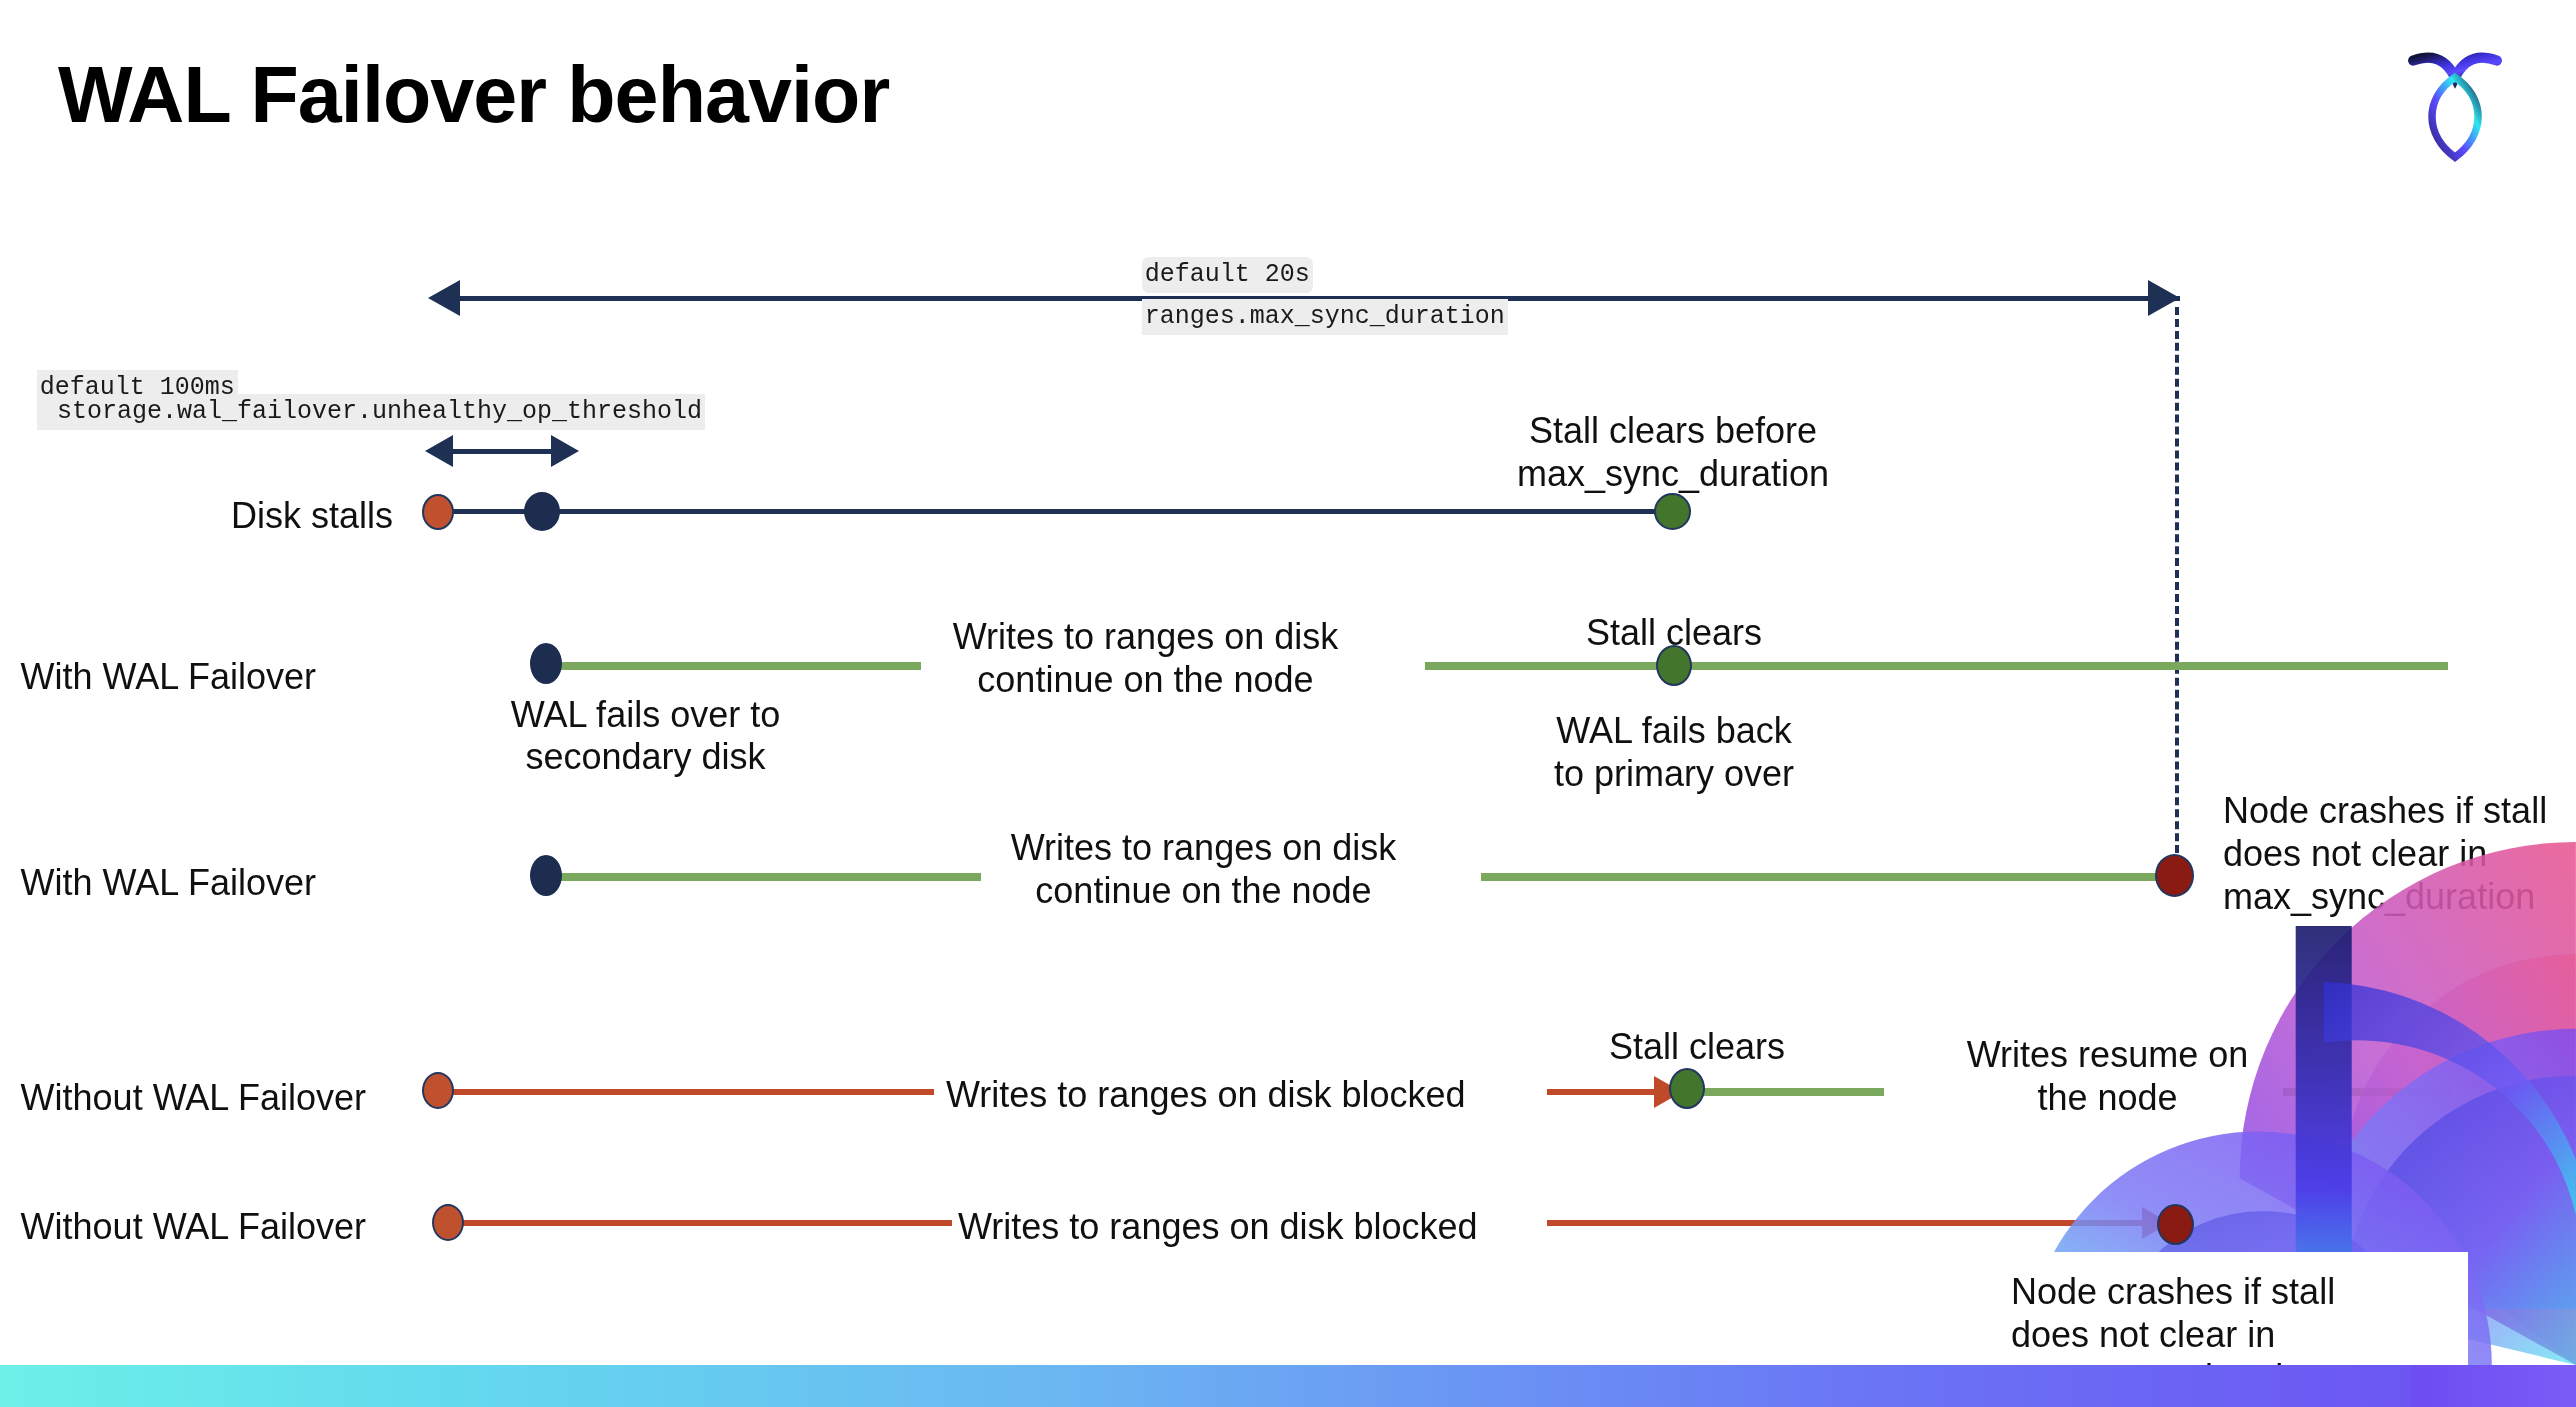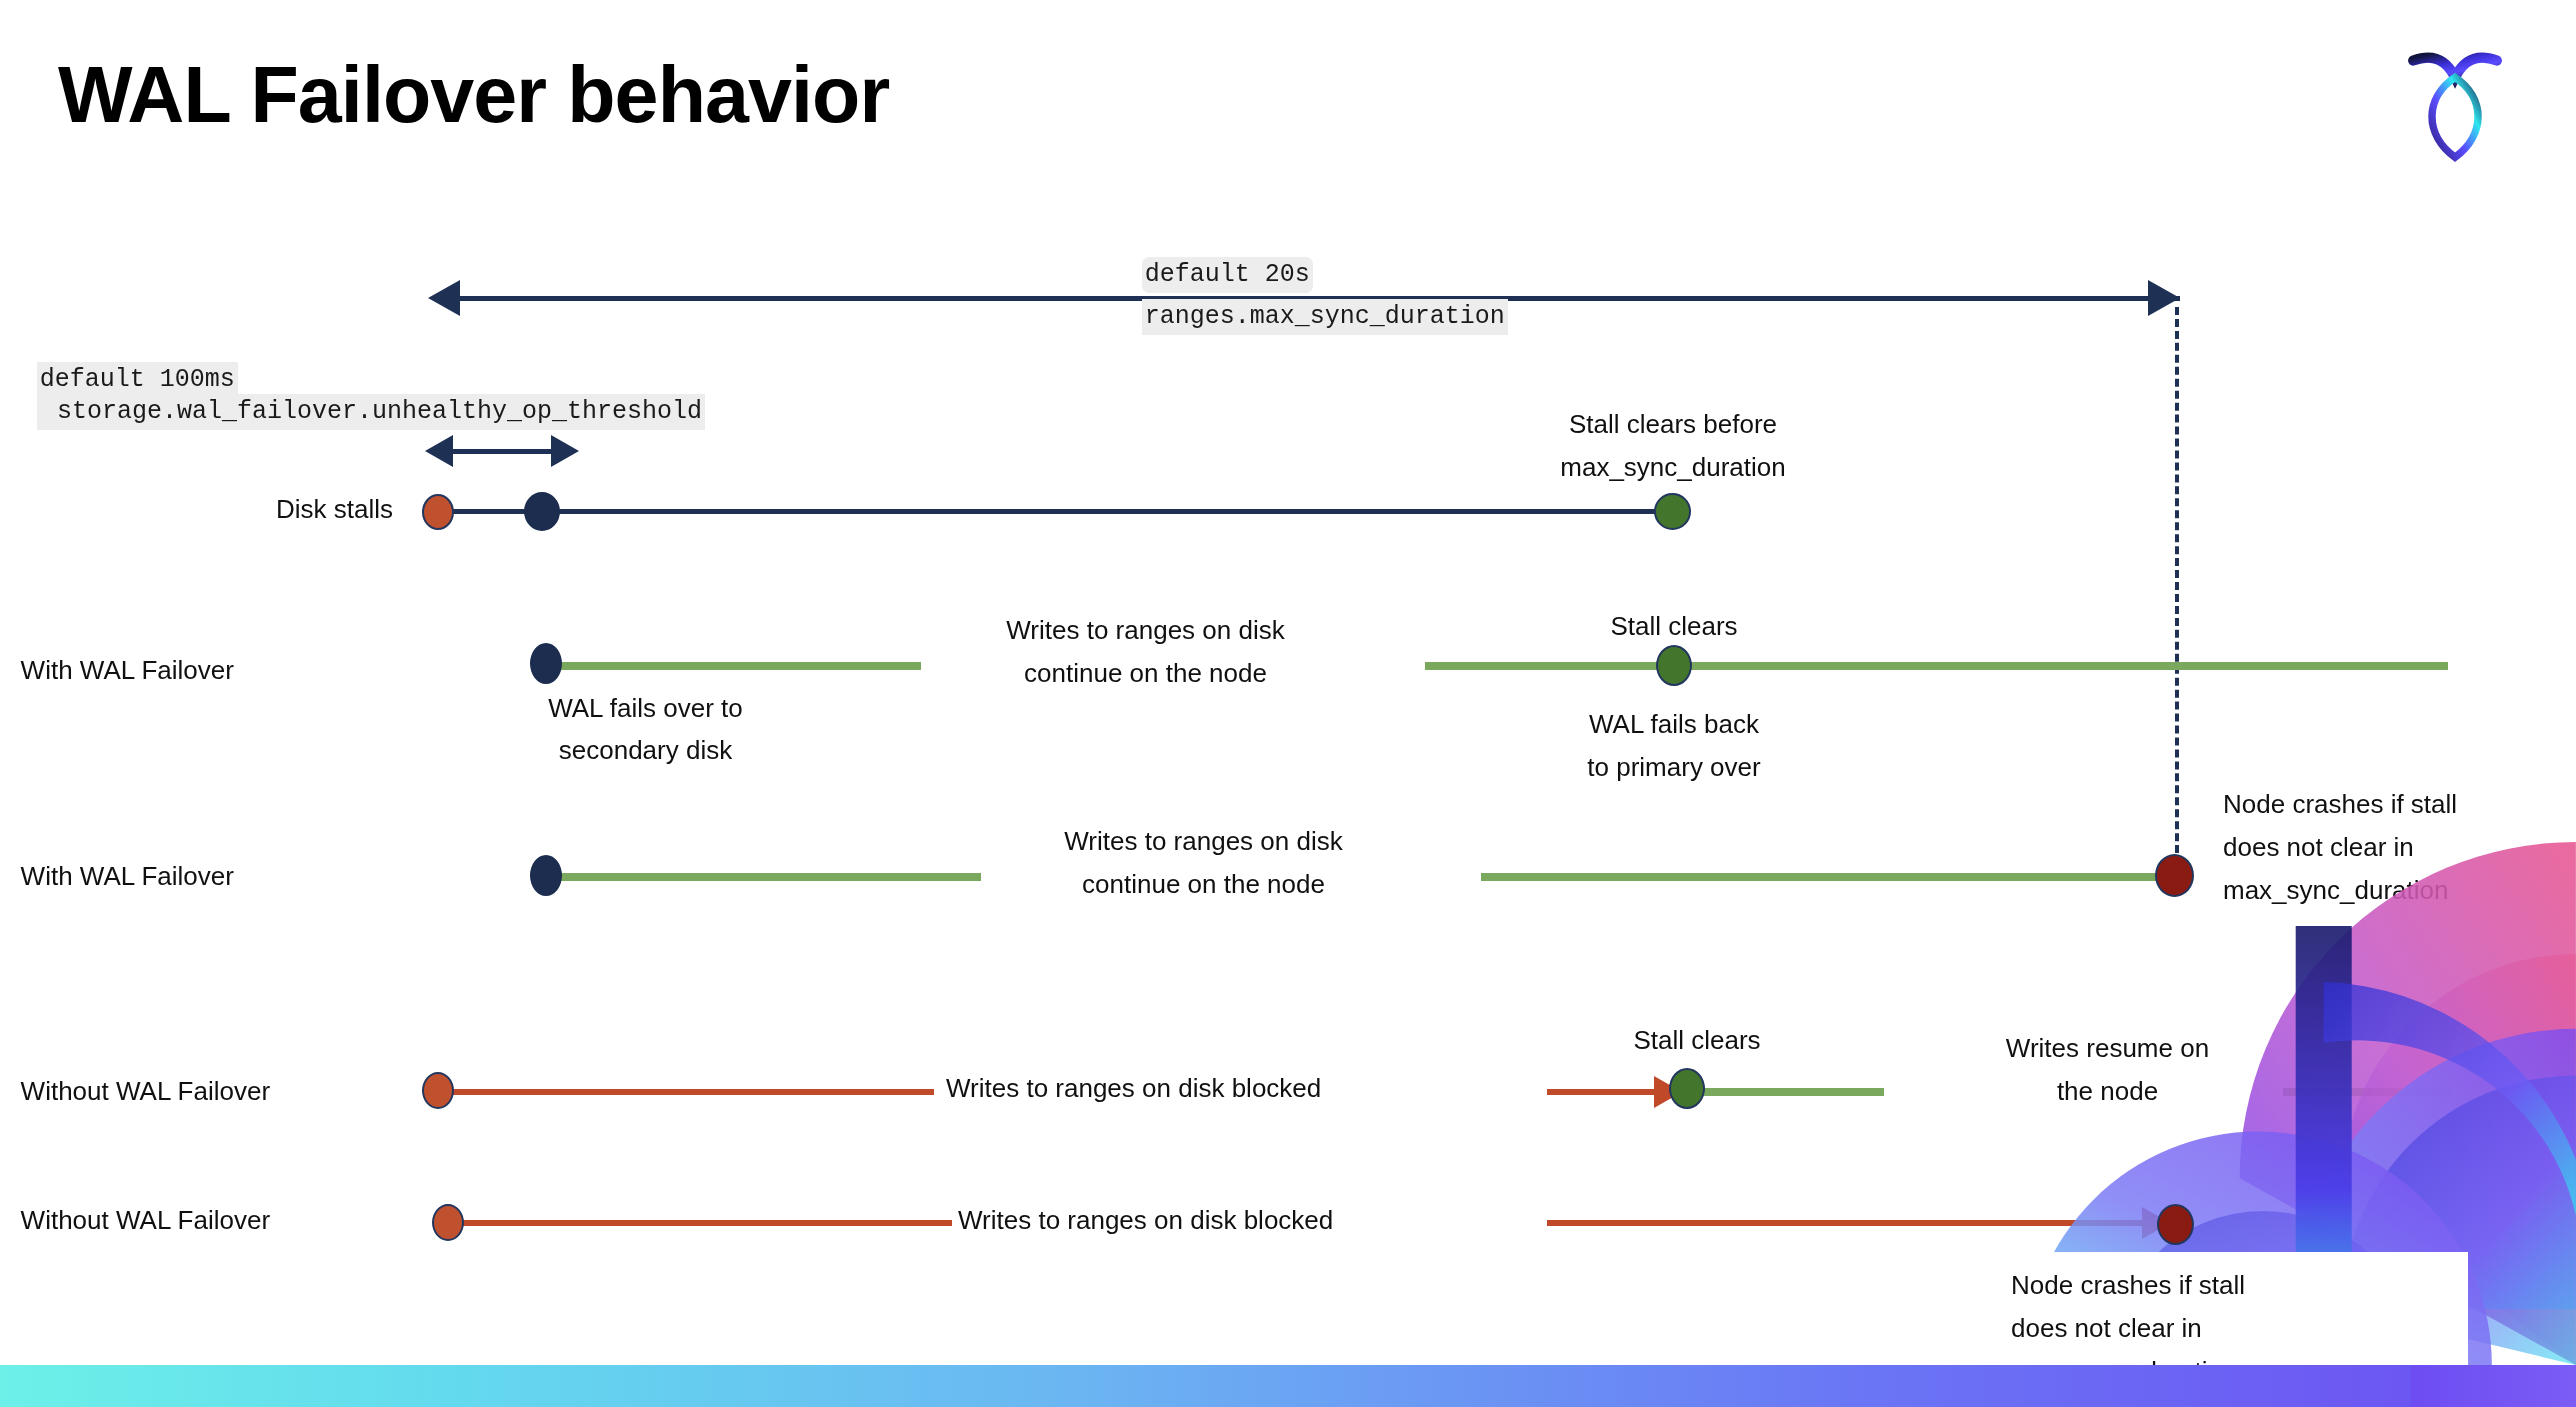--- a/index.html
+++ b/index.html
@@ -30,21 +30,21 @@
     font-size:25px;color:#1a1a1a;
     background:#ededed;
     line-height:1.38;
     white-space:nowrap;
     padding:0.9px 2.8px;
   }
 
   
   .lbl{
     position:absolute;
-    font-size:26px;color:#101010;
+    font-size:36px;color:#101010;
     line-height:1.28;
     white-space:nowrap;
   }
   .lbl.c{text-align:center;}
   .lbl.r{text-align:right;}
 
   
   .hline{position:absolute;height:5.6px;border-radius:0;}
   .navy{background:#1f3055;}
   .green{background:#7aa85c;height:7.5px;}
@@ -143,21 +143,21 @@
 
   <div class="hline navy" style="left:436px;top:296px;width:1744px;height:4.7px;"></div>
   <div class="arw arw-l" style="left:428px;top:280px;"></div>
   <div class="arw arw-r" style="left:2148px;top:280px;"></div>
 
   <div class="code" style="left:1142px;top:257px;border-radius:7px;">default 20s</div>
   <div class="code" style="left:1142px;top:299px;">ranges.max_sync_duration</div>
 
   <div class="vdash" style="left:2175px;top:307px;height:570px;"></div>
 
-  <div class="code" style="left:37px;top:362px;">default 100ms</div>
+  <div class="code" style="left:37px;top:370px;">default 100ms</div>
   <div class="code" style="left:37px;top:394px;padding-left:20px;">storage.wal_failover.unhealthy_op_threshold</div>
 
   <div class="hline navy" style="left:439px;top:449px;width:122px;height:4.7px;"></div>
   <div class="arw arw-l-sm" style="left:425px;top:435px;"></div>
   <div class="arw arw-r-sm" style="left:551px;top:435px;"></div>
 
   <div class="lbl r" style="left:0px;top:493px;width:393px;">Disk stalls</div>
 
   <div class="hline navy" style="left:439px;top:509px;width:1234px;height:4.7px;"></div>
 

